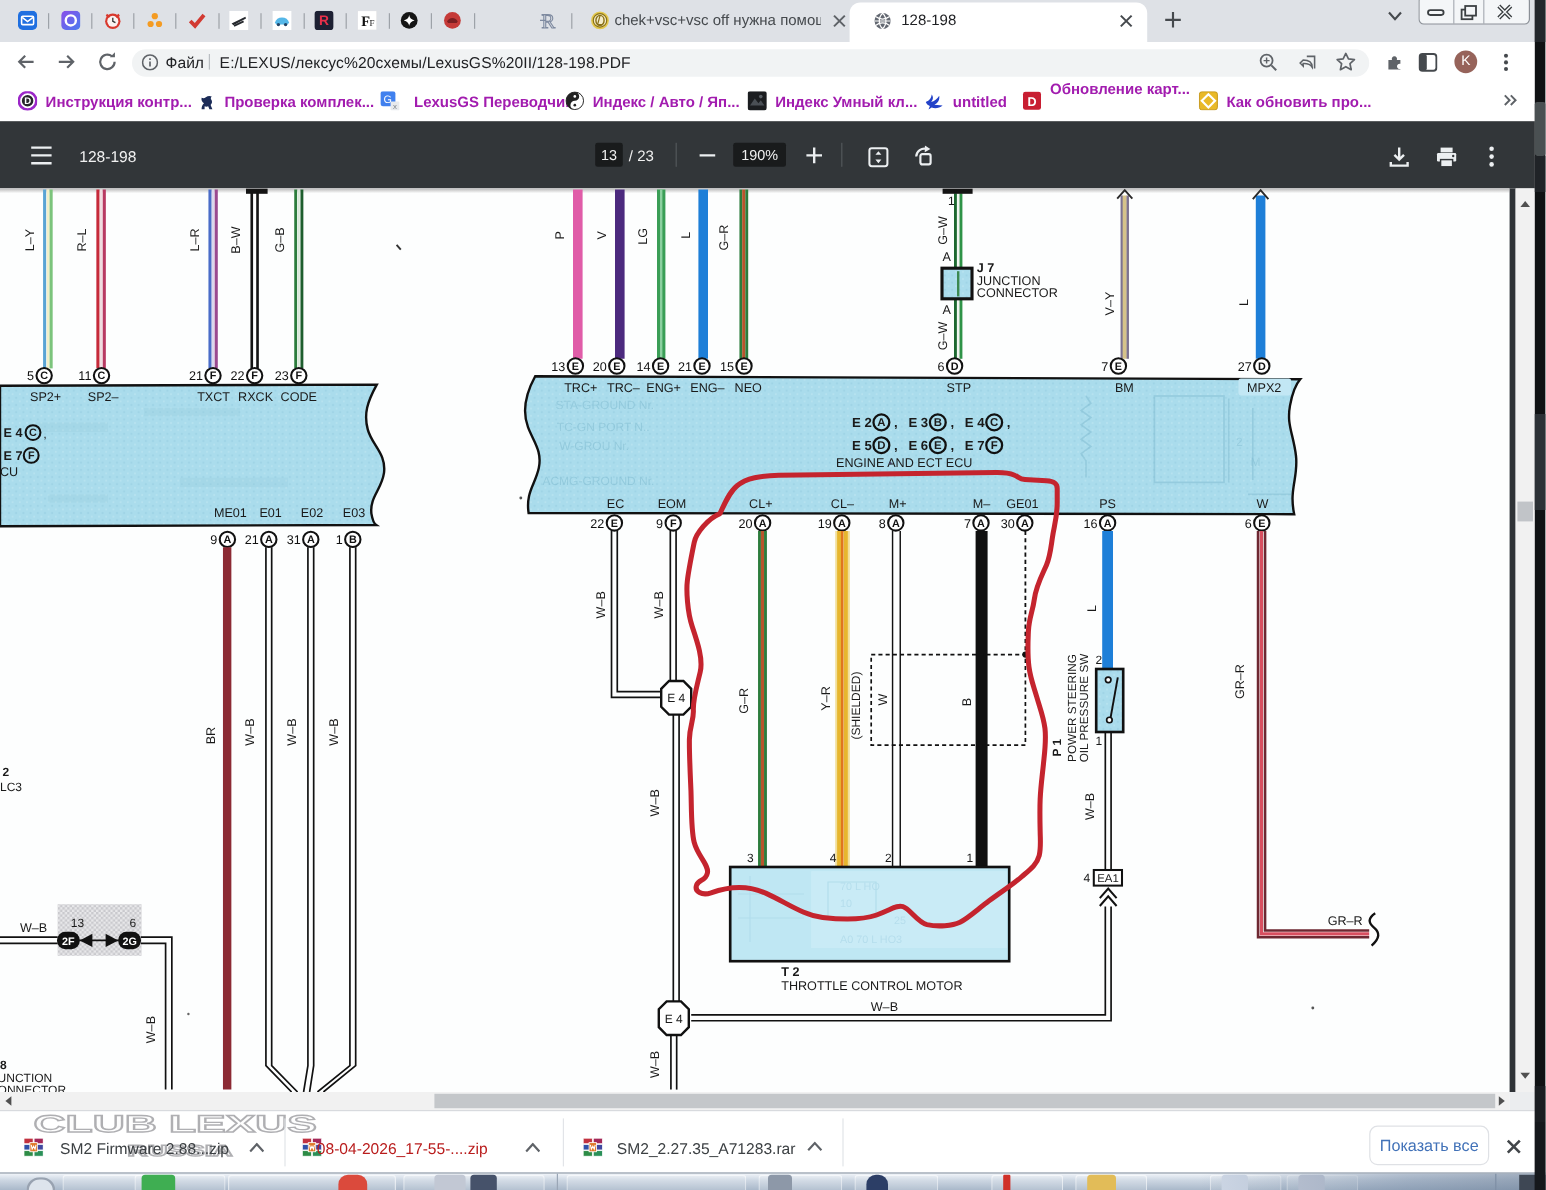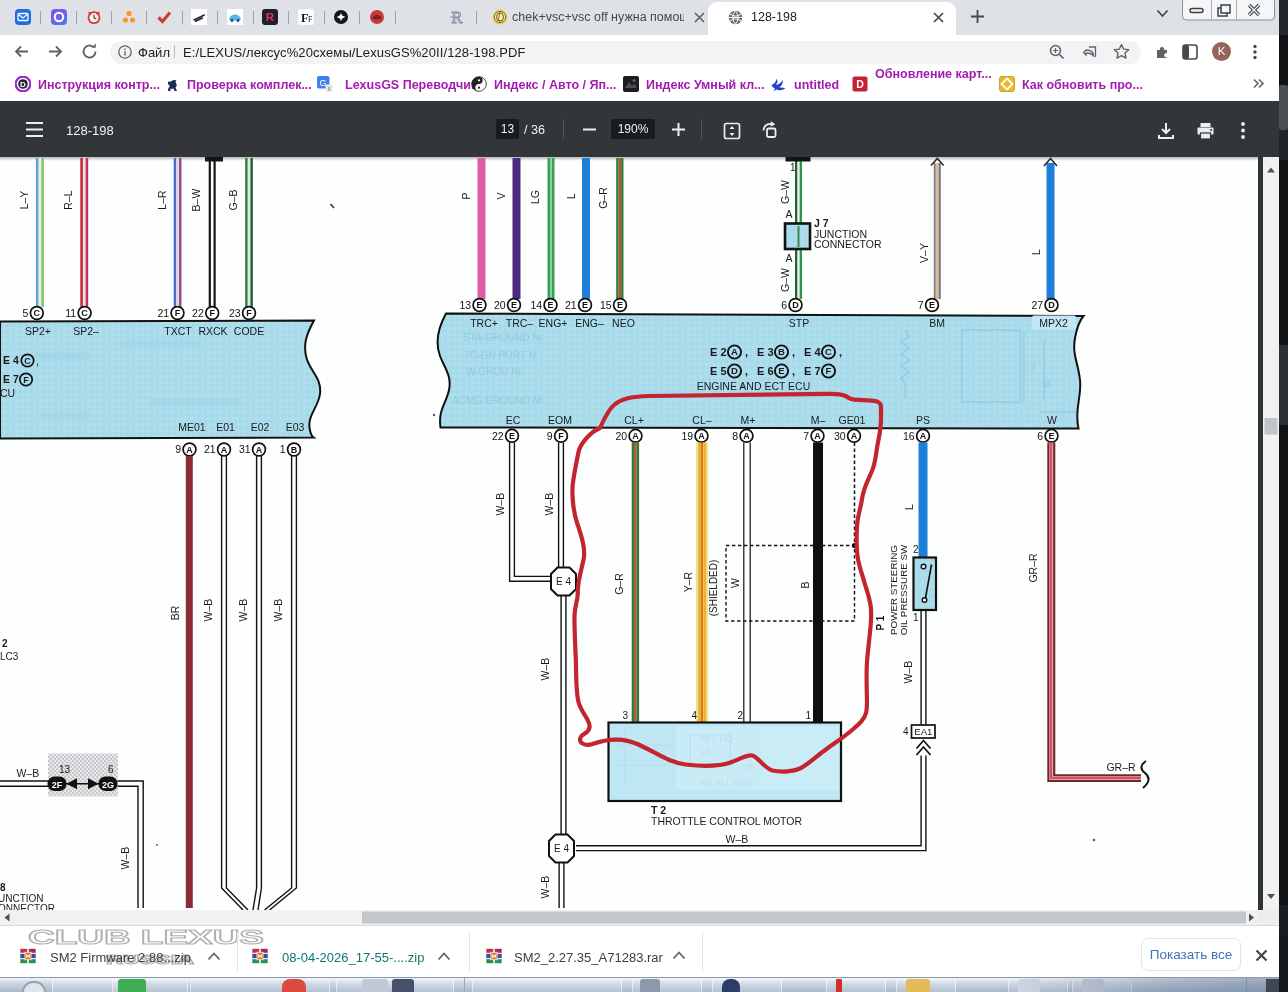--- a/index.html
+++ b/index.html
@@ -233,21 +233,21 @@
     <div class="abs bmtxt" style="left:1022px;top:77.5px">Как обновить про...</div>
     <svg class="ic" style="left:1252px;top:77px" width="13" height="13" viewBox="0 0 13 13">
       <path d="M2 2.5 L6 6.5 L2 10.5 M7 2.5 L11 6.5 L7 10.5" fill="none" stroke="#5f6368" stroke-width="1.6"></path>
     </svg>
     <div id="pdfbar"></div>
     <svg class="ic" style="left:25px;top:121px" width="19" height="17" viewBox="0 0 19 17">
       <path d="M1 2 H18 M1 8.5 H18 M1 15 H18" stroke="#eceff1" stroke-width="2"></path>
     </svg>
     <div class="abs" style="left:66px;top:122.5px;font-size:13px;color:#f1f1f1">128-198</div>
     <div class="tbx" style="left:496px;top:119px;width:23px;height:20px;line-height:20px">13</div>
-    <div class="abs" style="left:524px;top:122.5px;font-size:12.5px;color:#f1f1f1">/ 36</div>
+    <div class="abs" style="left:524px;top:122.5px;font-size:12.5px;color:#f1f1f1">/ 23</div>
     <div class="abs" style="left:563px;top:119px;width:1px;height:20px;background:#53575a"></div>
     <svg class="ic" style="left:582px;top:127px" width="15" height="5" viewBox="0 0 15 5">
       <path d="M1 2.5 H14" stroke="#eceff1" stroke-width="2"></path>
     </svg>
     <div class="tbx" style="left:611px;top:119px;width:44px;height:20px;line-height:20px">190%</div>
     <svg class="ic" style="left:671px;top:122px" width="15" height="15" viewBox="0 0 15 15">
       <path d="M7.5 1 V14 M1 7.5 H14" stroke="#eceff1" stroke-width="2"></path>
     </svg>
     <div class="abs" style="left:701px;top:119px;width:1px;height:20px;background:#53575a"></div>
     <svg class="ic" style="left:723px;top:122px" width="18" height="18" viewBox="0 0 18 18">
@@ -663,21 +663,21 @@
     <svg class="ic" style="left:252px;top:947.5px" width="16" height="16" viewBox="0 0 16 16">
 <rect x="0" y="0.5" width="7.6" height="4.6" fill="#c23240" stroke="#fff" stroke-width="0.6"></rect>
 <rect x="8.4" y="0.5" width="7.6" height="4.6" fill="#a42858" stroke="#fff" stroke-width="0.6"></rect>
 <rect x="0" y="5.7" width="7.6" height="4.6" fill="#3050a8" stroke="#fff" stroke-width="0.6"></rect>
 <rect x="8.4" y="5.7" width="7.6" height="4.6" fill="#4048a0" stroke="#fff" stroke-width="0.6"></rect>
 <rect x="0" y="10.9" width="7.6" height="4.6" fill="#2e8c46" stroke="#fff" stroke-width="0.6"></rect>
 <rect x="8.4" y="10.9" width="7.6" height="4.6" fill="#2a9058" stroke="#fff" stroke-width="0.6"></rect>
 <rect x="4.9" y="4.2" width="6.2" height="7.6" fill="#e07828" stroke="#fff" stroke-width="0.7"></rect>
 <path d="M6 6 l0.8 3.6 L8 7.2 l1.2 2.4 L10 6" stroke="#fff" stroke-width="0.9" fill="none"></path>
 </svg>
-    <div class="abs" style="left:282px;top:949.5px;font-size:13px;color:#0f766e;white-space:nowrap">08-04-2026_17-55-....zip</div>
+    <div class="abs" style="left:264px;top:949.5px;font-size:13px;color:#b91c1c;white-space:nowrap">08-04-2026_17-55-....zip</div>
     <svg class="ic" style="left:437px;top:951.5px" width="14" height="9" viewBox="0 0 14 9">
       <path d="M1.5 7.5 L7 1.5 L12.5 7.5" fill="none" stroke="#5f6368" stroke-width="1.8"></path>
     </svg>
     <div class="abs" style="left:469px;top:932px;width:1px;height:40px;background:#e2e4e8"></div>
     <svg class="ic" style="left:486px;top:947.5px" width="16" height="16" viewBox="0 0 16 16">
 <rect x="0" y="0.5" width="7.6" height="4.6" fill="#c23240" stroke="#fff" stroke-width="0.6"></rect>
 <rect x="8.4" y="0.5" width="7.6" height="4.6" fill="#a42858" stroke="#fff" stroke-width="0.6"></rect>
 <rect x="0" y="5.7" width="7.6" height="4.6" fill="#3050a8" stroke="#fff" stroke-width="0.6"></rect>
 <rect x="8.4" y="5.7" width="7.6" height="4.6" fill="#4048a0" stroke="#fff" stroke-width="0.6"></rect>
 <rect x="0" y="10.9" width="7.6" height="4.6" fill="#2e8c46" stroke="#fff" stroke-width="0.6"></rect>

